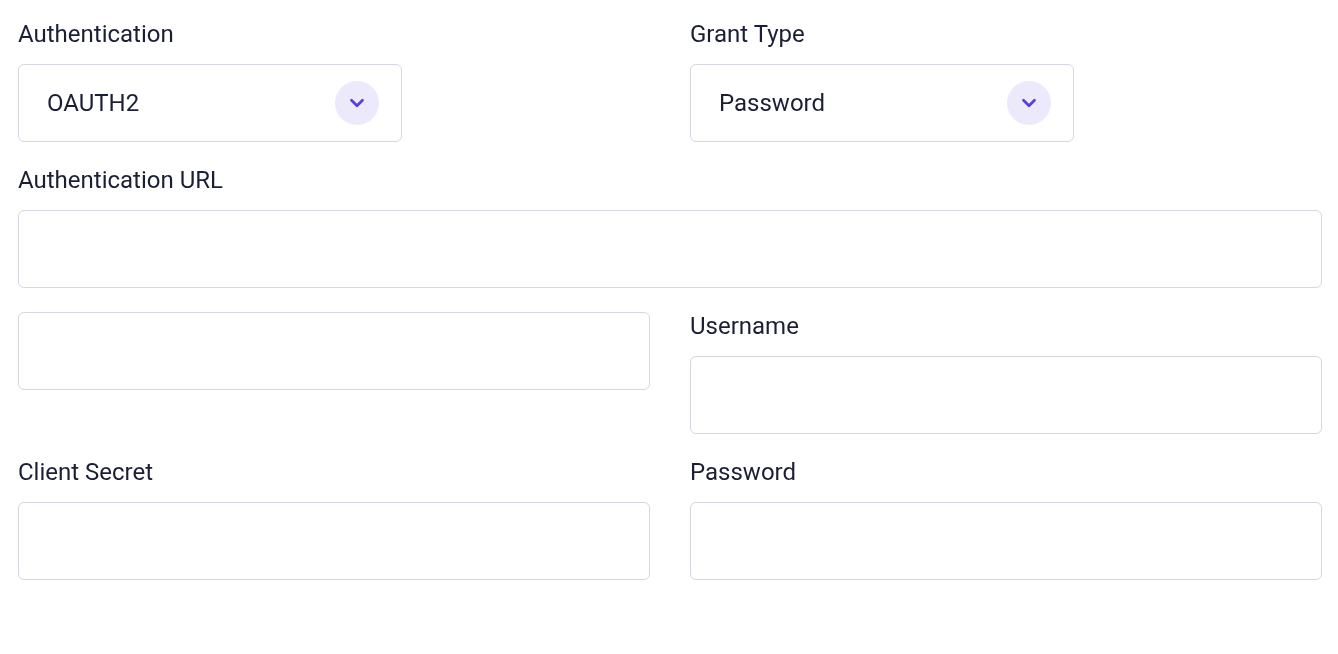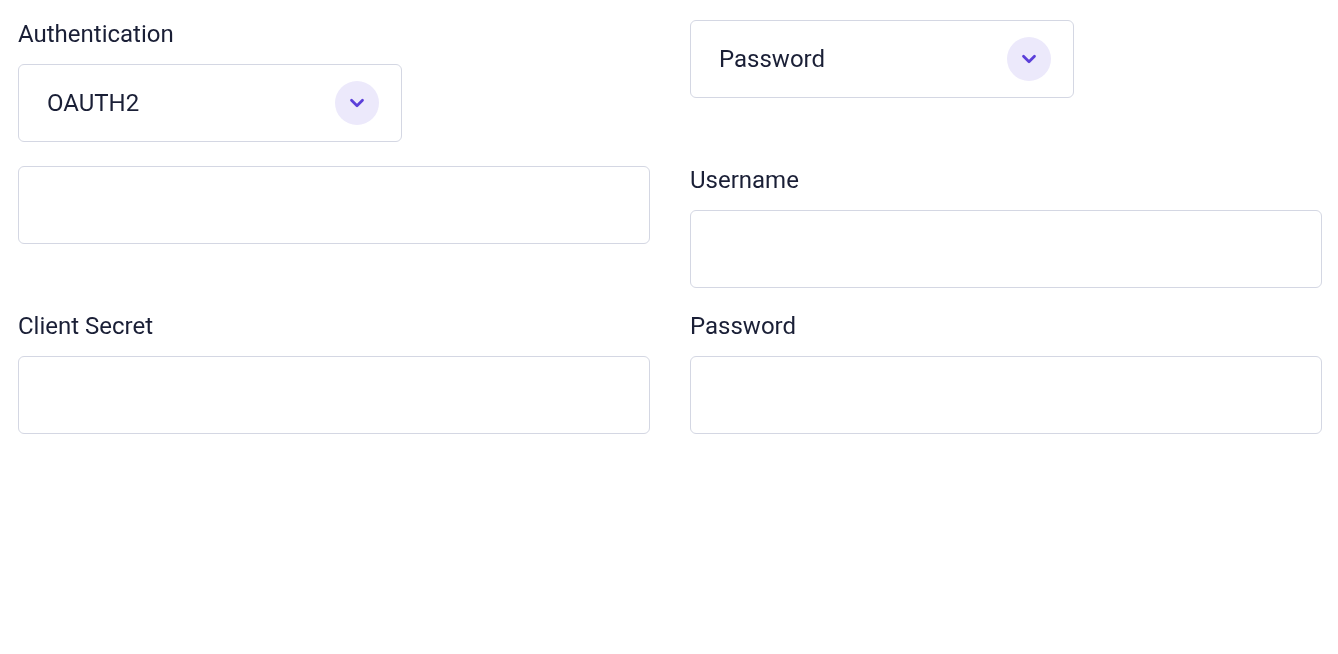--- a/index.html
+++ b/index.html
@@ -94,32 +94,37 @@
         <span class="chevron-circle">
           <svg viewBox="0 0 24 24">
               <polyline points="6 9 12 15 18 9"></polyline>
             </svg>
         </span>
       </div>
     </div>
   </div>
 
   <div>
+    <label class="field-label">Grant Type</label>
     <div class="select-wrap">
       <div class="select-box">
         <span>Password</span>
         <span class="chevron-circle">
           <svg viewBox="0 0 24 24">
               <polyline points="6 9 12 15 18 9"></polyline>
             </svg>
         </span>
       </div>
     </div>
   </div>
 
+  <div class="full-width">
+    <label class="field-label">Authentication URL</label>
+    <input type="text" class="text-input" value="" style="">
+  </div>
 
   <div>
     <input type="text" class="text-input half-input" value="" style="">
   </div>
 
   <div>
     <label class="field-label">Username</label>
     <input type="text" class="text-input half-input" value="" style="">
   </div>
 

